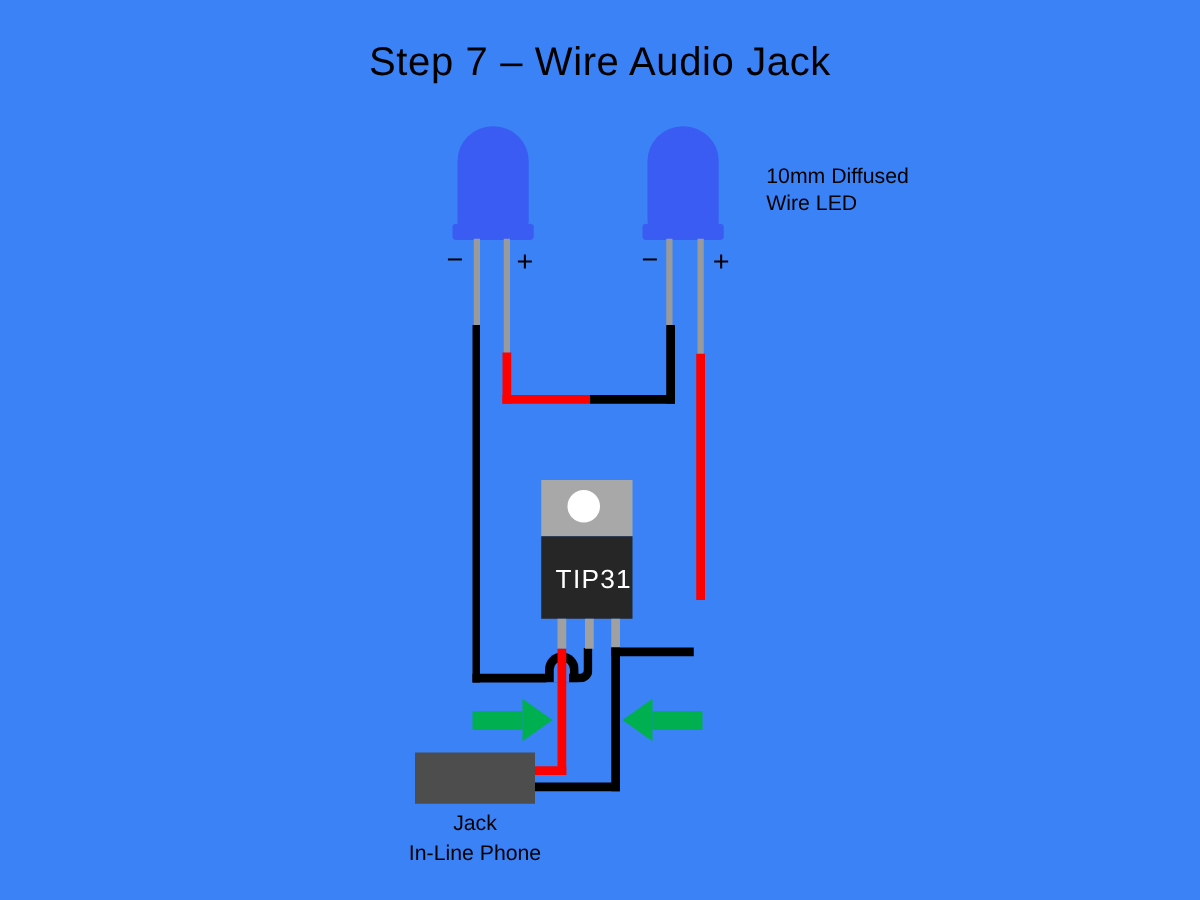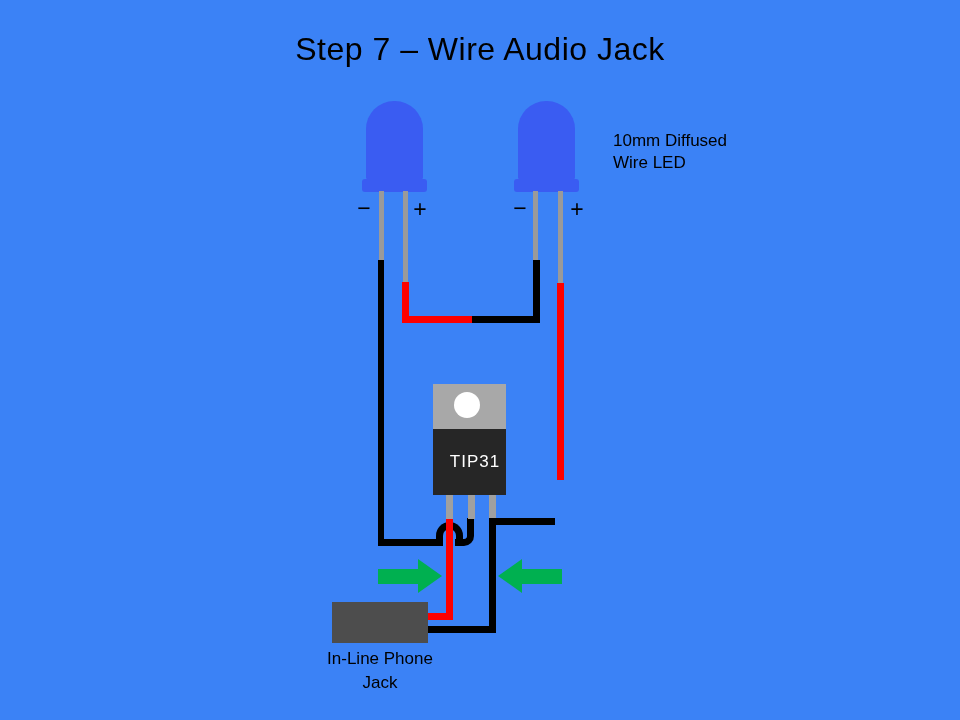--- a/index.html
+++ b/index.html
@@ -20,21 +20,21 @@
   .wire{background:#000;}
   .wire.red{background:#fe0000;}
   .arch{width:27px;height:24px;border:7px solid #000;border-bottom:none;
         border-radius:14px 14px 0 0;box-sizing:border-box;background:transparent;}
   .jhook{width:19px;height:28px;border-right:7px solid #000;border-bottom:7px solid #000;
          border-bottom-right-radius:10px;box-sizing:border-box;}
   
   .t-tab{background:#a8a8a8;width:73px;height:45px;}
   .t-hole{background:#fff;width:26px;height:26px;border-radius:50%;}
   .t-body{background:#262626;width:73px;height:66px;}
-  .t-label{left:433px;top:452px;width:84px;text-align:center;color:#fff;font-size:17px;letter-spacing:1px;}
+  .t-label{left:433px;top:452px;width:84px;text-align:center;color:#fff;font-size:21px;letter-spacing:1px;}
   .t-leg{background:#a0a0a0;width:7px;height:24px;}
   
   .jack{background:#4d4d4d;width:96px;height:41px;}
   .jack-note{left:300px;top:647px;width:160px;text-align:center;font-size:17px;line-height:24px;}
   
   .arrow-body{background:#00b050;width:40px;height:15px;}
   .head-right{width:0;height:0;border-top:17px solid transparent;border-bottom:17px solid transparent;border-left:24px solid #00b050;}
   .head-left{width:0;height:0;border-top:17px solid transparent;border-bottom:17px solid transparent;border-right:24px solid #00b050;}
 </style>
 </head>
@@ -91,17 +91,17 @@
   <div class="abs wire" style="left:489px;top:518px;width:66px;height:7px;"></div>
   <div class="abs wire" style="left:428px;top:626px;width:68px;height:7px;"></div>
 
   <div class="abs arrow-body" style="left:378px;top:569px;"></div>
   <div class="abs head-right" style="left:418px;top:559px;"></div>
   <div class="abs head-left" style="left:498px;top:559px;"></div>
   <div class="abs arrow-body" style="left:522px;top:569px;"></div>
 
   <div class="abs jack" style="left:332px;top:602px;"></div>
   <div class="abs jack-note">
+    <div>Jack</div>
     <div>In-Line Phone</div>
-    <div>Jack</div>
   </div>
 
 </div>
 
 </body></html>

